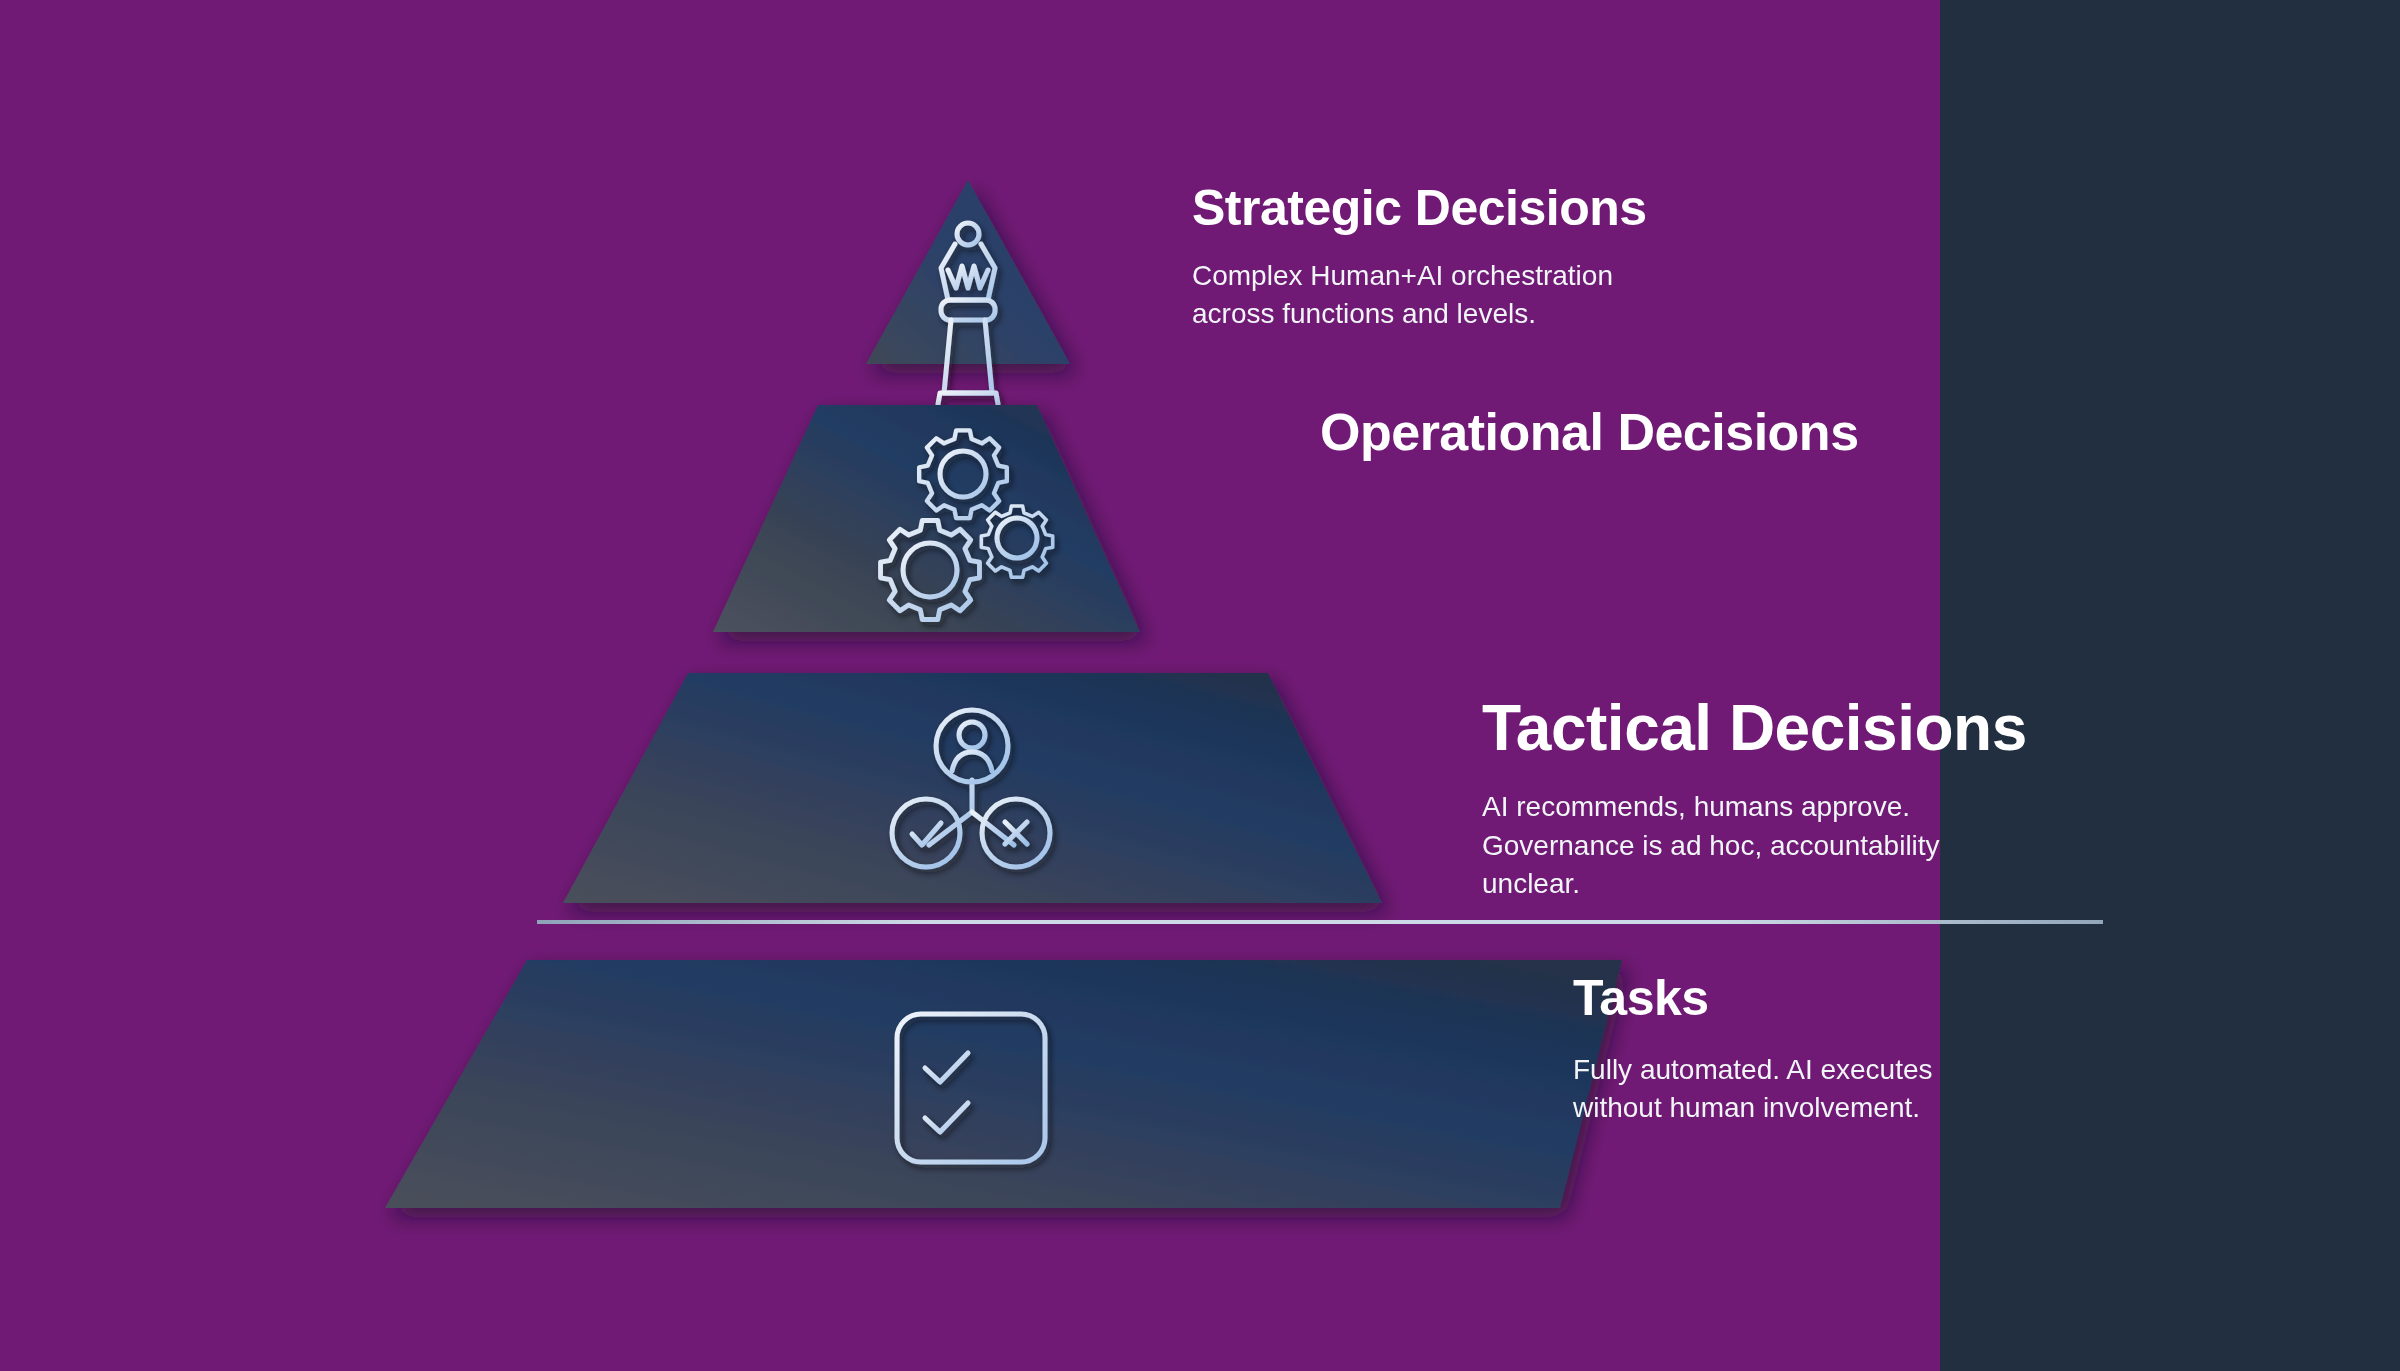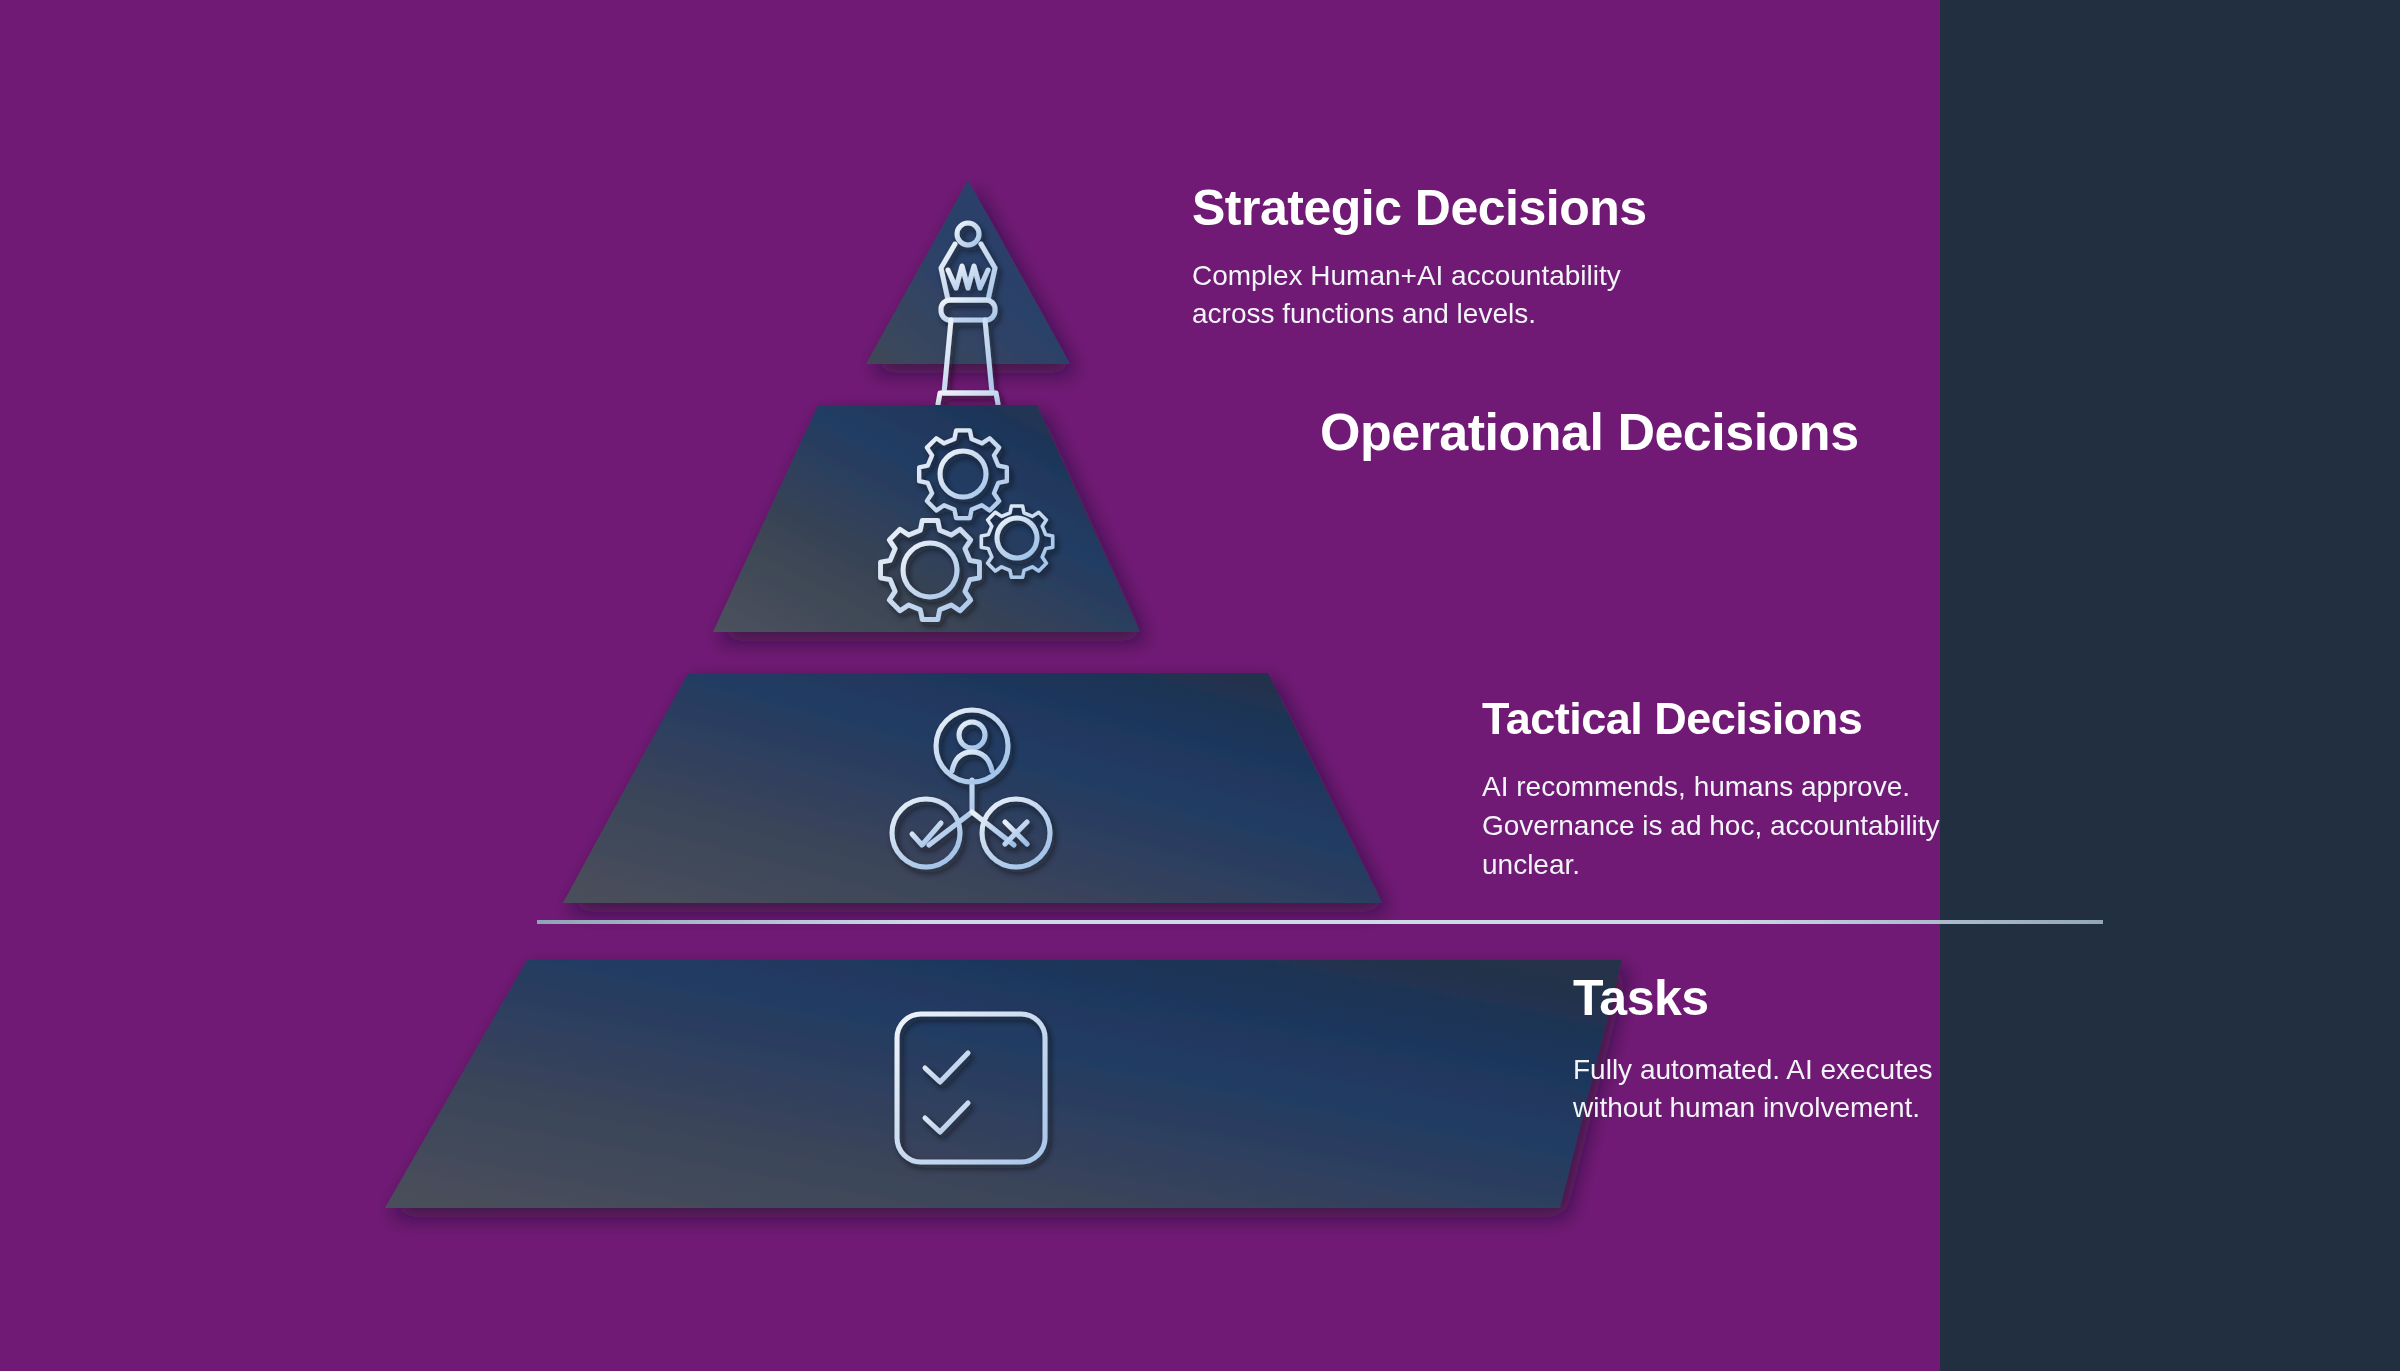--- a/index.html
+++ b/index.html
@@ -38,21 +38,21 @@
   #t1 .tier-title { font-size:50px; }
   #t1 .tier-desc  { font-size:28px; margin-top:22px; }
 
   
   #t2 { left:1320px; top:405px; }
   #t2 .tier-title { font-size:52px; }
   #t2 .tier-desc  { font-size:28px; margin-top:24px; }
 
   
   #t3 { left:1482px; top:695px; }
-  #t3 .tier-title { font-size:45px; }
+  #t3 .tier-title { font-size:64px; }
   #t3 .tier-desc  { font-size:28px; margin-top:26px; }
 
   
   #t4 { left:1573px; top:972px; }
   #t4 .tier-title { font-size:50px; }
   #t4 .tier-desc  { font-size:28px; margin-top:26px; }
 </style>
 </head>
 <body>
 
@@ -204,21 +204,21 @@
       </g>
 
       <g>
         <rect x="537" y="920" width="1566" height="4" fill="url(#dividerGrad)"></rect>
       </g>
     </svg>
   </div>
 
   <div class="tier-text" id="t1">
     <div class="tier-title">Strategic Decisions</div>
-    <div class="tier-desc">Complex Human+AI accountability
+    <div class="tier-desc">Complex Human+AI orchestration
 across functions and levels.</div>
   </div>
 
   <div class="tier-text" id="t2">
     <div class="tier-title">Operational Decisions</div>
   </div>
 
   <div class="tier-text" id="t3">
     <div class="tier-title">Tactical Decisions</div>
     <div class="tier-desc">AI recommends, humans approve.

